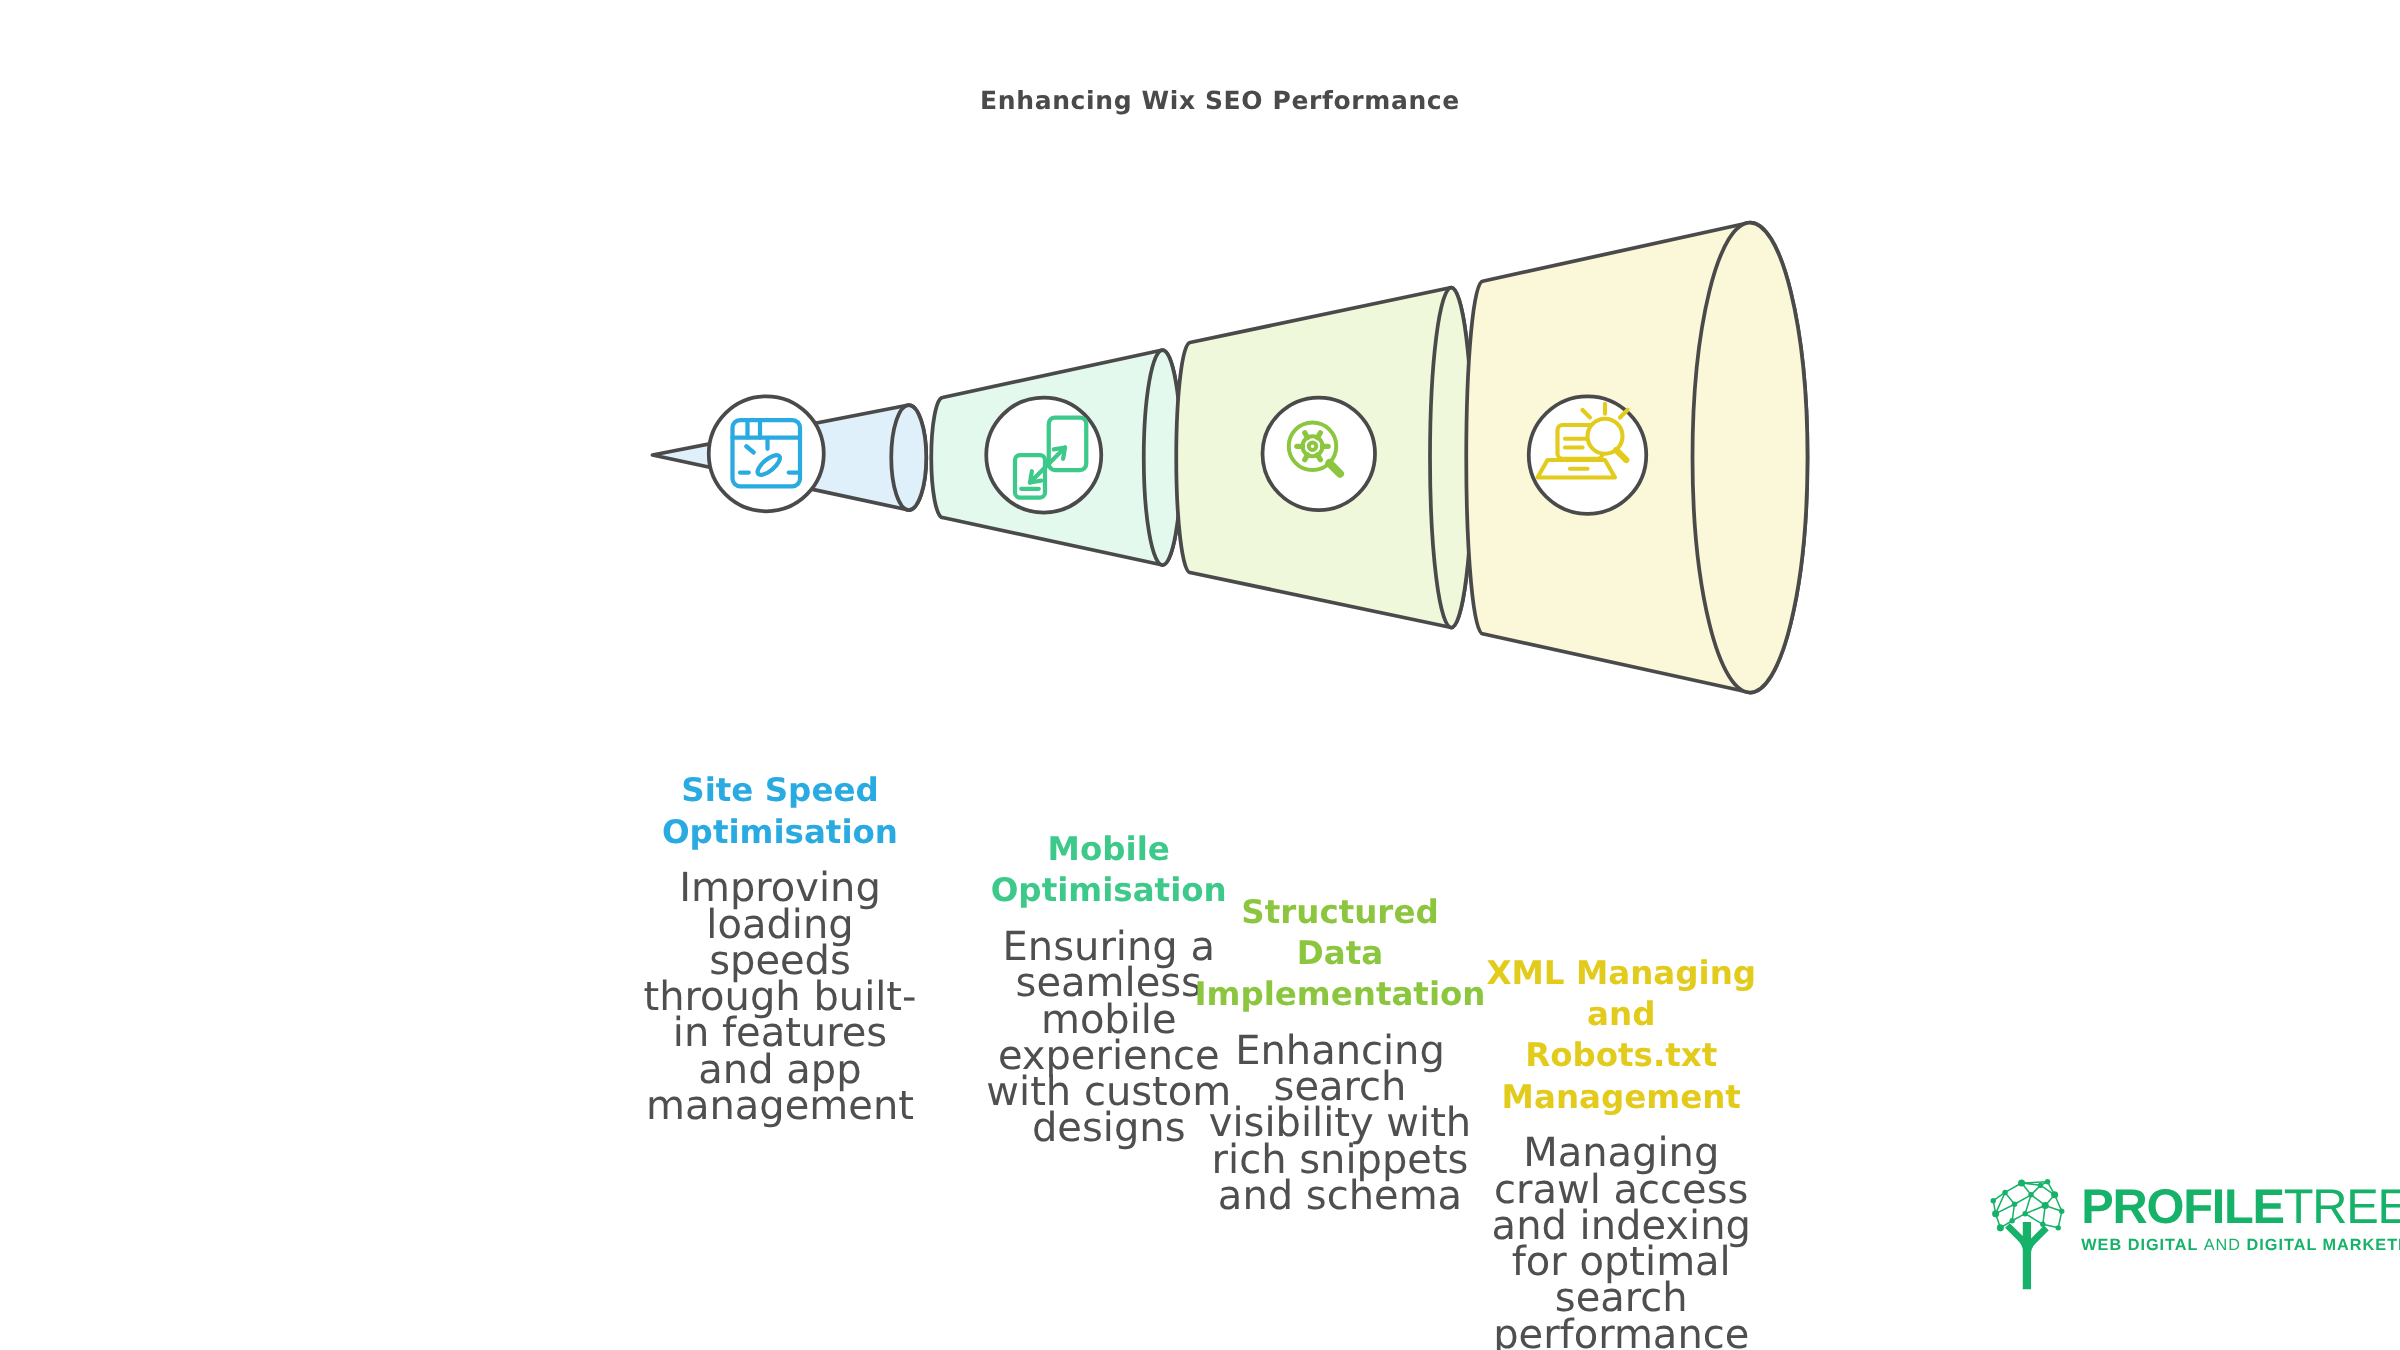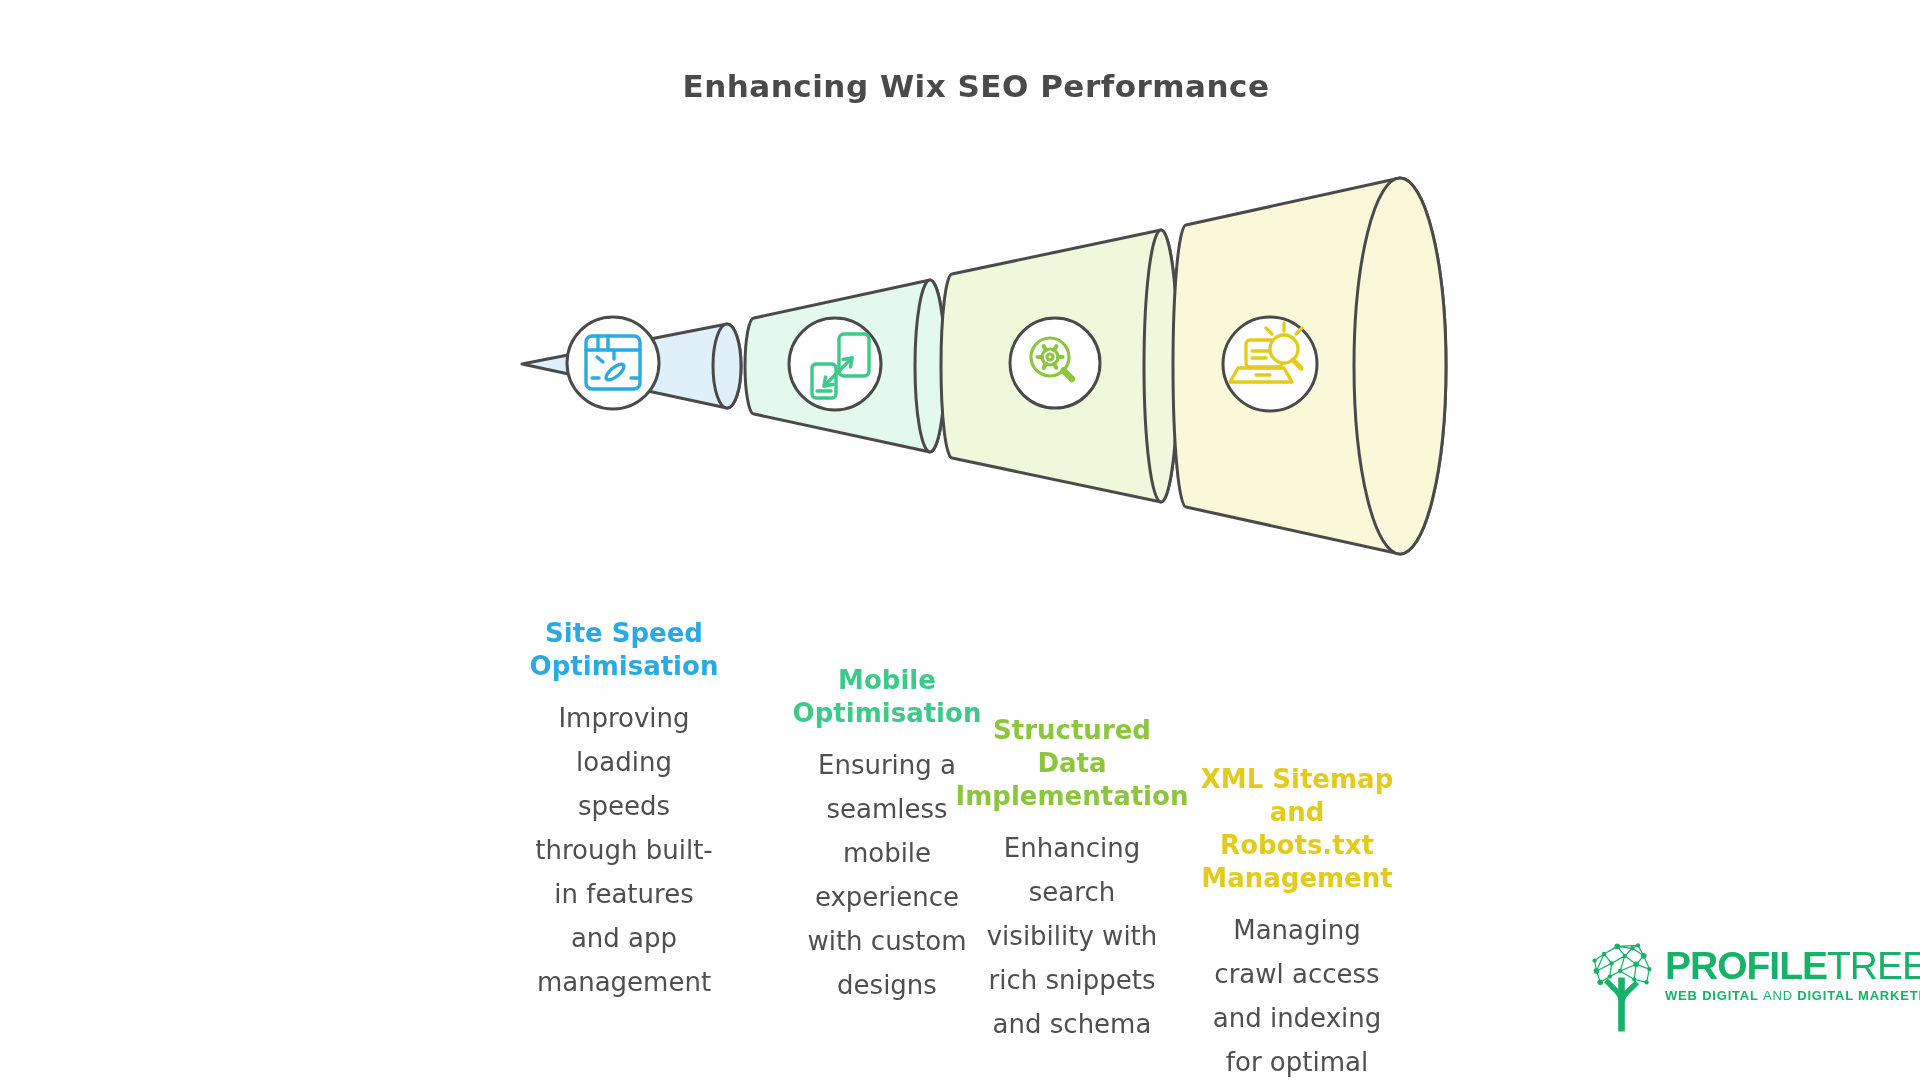--- a/index.html
+++ b/index.html
@@ -1,23 +1,23 @@
 <!DOCTYPE html>
 <html><head>
 <meta charset="utf-8">
 <style>
   html,body{margin:0;padding:0;background:#ffffff;}
   .canvas{position:relative;width:1920px;height:1080px;background:#ffffff;overflow:hidden;
           font-family:"DejaVu Sans",sans-serif;}
   .title{position:absolute;left:401px;top:68px;width:1150px;text-align:center;
-         font-size:31px;font-weight:bold;color:#4a4a4a;letter-spacing:.5px;}
+         font-size:20px;font-weight:bold;color:#4a4a4a;letter-spacing:.5px;}
   .funnel-svg{position:absolute;left:0;top:0;}
   .stage-text{position:absolute;width:240px;text-align:center;margin-top:36px;}
   .stage-heading{font-weight:bold;font-size:26px;line-height:33px;white-space:pre-line;}
-  .stage-desc{font-size:26px;line-height:44px;color:#4f4f4f;white-space:pre-line;margin-top:13px;}
+  .stage-desc{font-size:32px;line-height:29px;color:#4f4f4f;white-space:pre-line;margin-top:13px;}
   .logo{position:absolute;left:1588px;top:938px;display:flex;align-items:flex-start;gap:9px;}
   .logo-textcol{margin-top:8px;font-family:"Liberation Sans",sans-serif;}
   .logo-name{font-size:39px;line-height:40px;letter-spacing:-1px;white-space:nowrap;}
   .logo-name .heavy{font-weight:800;text-align:center;}
   .logo-name .light{font-weight:400;}
   .logo-tagline{font-size:13px;letter-spacing:.8px;margin-top:2px;white-space:nowrap;font-weight:bold;}
   .logo-tagline .mid{font-weight:400;}
 </style>
 </head>
 <body>
@@ -121,21 +121,21 @@
     <div class="stage-heading" style="color: rgb(140, 198, 63);">Structured
 Data
 Implementation</div>
     <div class="stage-desc">Enhancing
 search
 visibility with
 rich snippets
 and schema</div>
   </div>
   <div class="stage-text" style="left:1177px;top:727px;">
-    <div class="stage-heading" style="color: rgb(227, 203, 28);">XML Sitemap
+    <div class="stage-heading" style="color: rgb(227, 203, 28);">XML Managing
 and
 Robots.txt
 Management</div>
     <div class="stage-desc">Managing
 crawl access
 and indexing
 for optimal
 search
 performance</div>
   </div>

